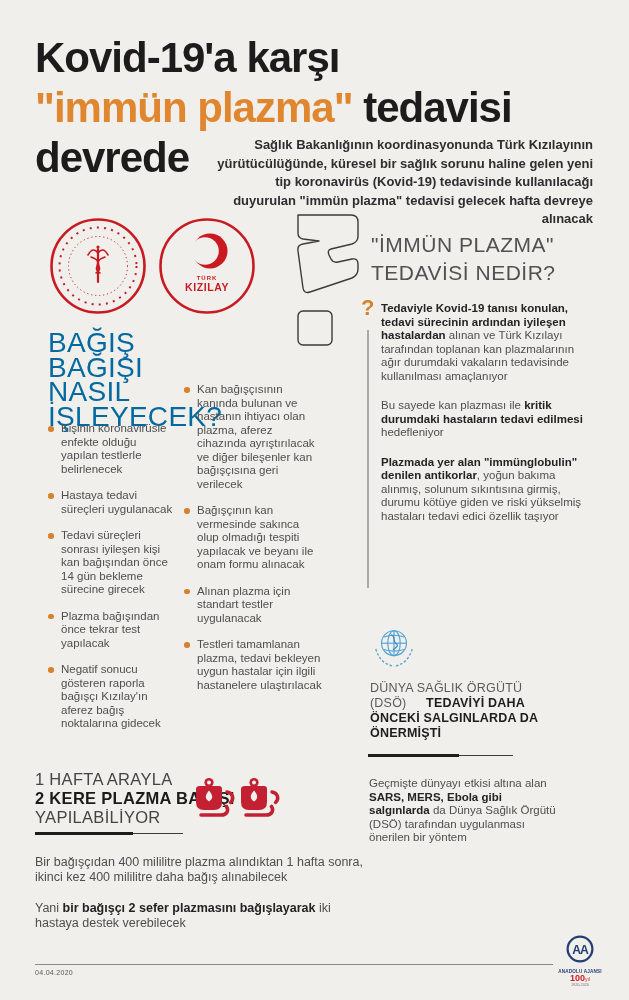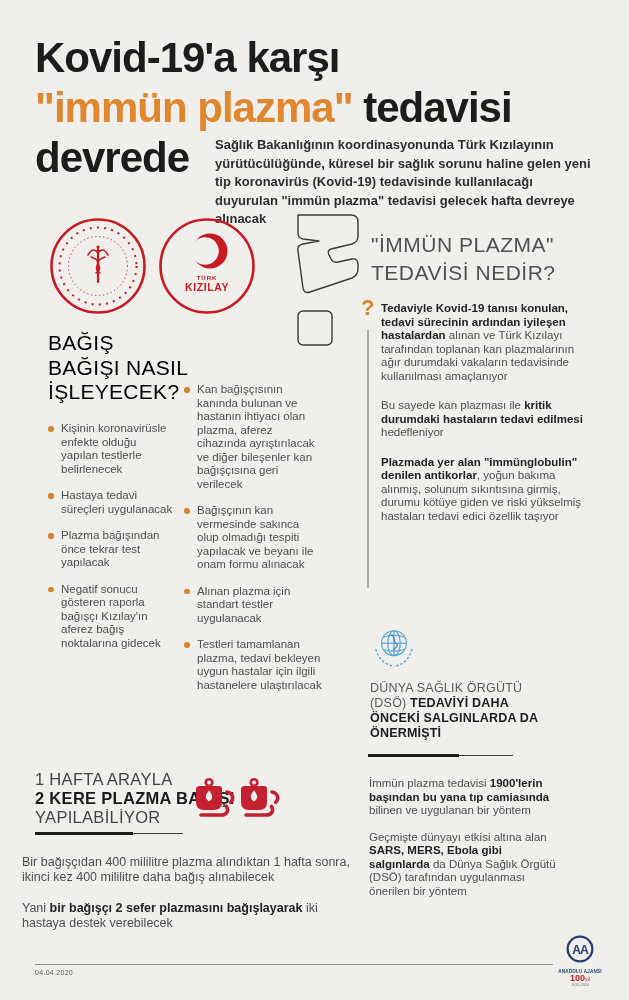--- a/index.html
+++ b/index.html
@@ -10,65 +10,65 @@
   }
   .abs{position:absolute;}
   
   .title-line{
     left:35px;font-weight:800;font-size:42px;line-height:44px;
     color:#1c1c1c;letter-spacing:-1px;white-space:nowrap;
   }
   .title-line .hl{color:#e0862f;}
   .intro{
     left:215px;top:136px;width:378px;
-    font-size:13px;line-height:18.5px;font-weight:700;color:#2e2e30;
+    font-size:13px;line-height:18.5px;font-weight:700;color:#2e2e30;text-align:right;
   }
   
   .logo-circle{top:216px;}
   
   
   .def-head{
     left:371px;top:231px;width:240px;
     font-size:21px;line-height:28px;font-weight:400;color:#515153;letter-spacing:.5px;
   }
   .q-bullet{
     left:361px;top:297px;font-size:22px;font-weight:800;color:#d8812c;line-height:22px;
   }
   .v-line{left:367px;top:330px;width:2px;height:258px;background:#a9a9a9;}
   .def-paras{left:381px;top:302px;width:202px;}
   .para{font-size:11.5px;line-height:13.5px;color:#4e4e50;margin:0 0 16px 0;}
   .para .b{font-weight:700;color:#232325;}
   
   .proc-head{
     left:48px;top:331px;width:180px;
-    font-size:21px;line-height:24.5px;font-weight:400;color:#000000;letter-spacing:.3px;
+    font-size:28px;line-height:24.5px;font-weight:400;color:#0369a1;letter-spacing:.3px;
   }
   .bullet-col{list-style:none;margin:0;padding:0;}
   .bullet-col.c1{left:48px;top:422px;width:128px;}
   .bullet-col.c2{left:184px;top:383px;width:140px;}
   .bullet{
     position:relative;padding-left:13px;margin:0 0 13px 0;
     font-size:11.5px;line-height:13.5px;color:#4e4e50;
   }
   .bullet::before{
     content:"";position:absolute;left:0;top:4px;width:5.5px;height:5.5px;
     border-radius:50%;background:#d5812d;
   }
   
   .who-head{left:370px;top:681px;width:178px;font-size:12.5px;line-height:15px;color:#5a5a5c;letter-spacing:.2px;}
-  .who-head .b{font-weight:800;color:#1d1d1f;}
+  .who-head .b{font-weight:800;color:#1d1d1f;margin-left:16px;}
   .divider{height:4px;}
   .divider .thick{display:inline-block;vertical-align:top;height:3px;background:#1d1d1b;}
   .divider .thin{display:inline-block;vertical-align:top;height:1px;margin-top:1px;background:#3c3c3a;}
   .who-paras{left:369px;top:777px;width:192px;}
   .who-paras .para{margin-bottom:13px;}
   
   .freq-head{left:35px;top:770px;width:230px;font-size:16.5px;line-height:19px;color:#444446;letter-spacing:.3px;}
   .freq-head .l2{font-weight:800;color:#1b1b1b;}
-  .freq-paras{left:22px;top:855px;width:338px;}
+  .freq-paras{left:35px;top:855px;width:338px;}
   .freq-paras .para{font-size:12.5px;line-height:15px;margin-bottom:16px;}
   
   .footer-line{left:35px;top:964px;width:518px;height:1px;background:#8b8b89;}
   .footer-date{left:35px;top:969px;font-size:7px;color:#58585a;letter-spacing:.3px;}
   .aa-block{left:556px;top:934px;width:48px;text-align:center;}
   .aa-name{font-size:4.6px;font-weight:700;color:#223e75;letter-spacing:.2px;margin-top:1px;}
   .aa-cent{font-size:9px;font-weight:800;color:#cf1b24;line-height:8px;}
   .aa-cent .yil{font-size:5px;font-weight:400;}
   .aa-years{font-size:3.8px;color:#77777a;}
   svg text{font-family:"Liberation Sans",sans-serif;}
@@ -133,20 +133,21 @@
 
   <div class="abs proc-head">
     <div>BAĞIŞ</div>
     <div>BAĞIŞI NASIL</div>
     <div>İŞLEYECEK?</div>
   </div>
 
   <ul class="abs bullet-col c1">
     <li class="bullet">Kişinin koronavirüsle enfekte olduğu yapılan testlerle belirlenecek</li>
     <li class="bullet">Hastaya tedavi süreçleri uygulanacak</li>
+    <li class="bullet">Tedavi süreçleri sonrası iyileşen kişi kan bağışından önce 14 gün bekleme sürecine girecek</li>
     <li class="bullet">Plazma bağışından önce tekrar test yapılacak</li>
     <li class="bullet">Negatif sonucu gösteren raporla bağışçı Kızılay'ın aferez bağış noktalarına gidecek</li>
   </ul>
 
   <ul class="abs bullet-col c2">
     <li class="bullet">Kan bağışçısının kanında bulunan ve hastanın ihtiyacı olan plazma, aferez cihazında ayrıştırılacak ve diğer bileşenler kan bağışçısına geri verilecek</li>
     <li class="bullet">Bağışçının kan vermesinde sakınca olup olmadığı tespiti yapılacak ve beyanı ile onam formu alınacak</li>
     <li class="bullet">Alınan plazma için standart testler uygulanacak</li>
     <li class="bullet">Testleri tamamlanan plazma, tedavi bekleyen uygun hastalar için ilgili hastanelere ulaştırılacak</li>
   </ul>
@@ -166,21 +167,20 @@
     </g>
   </svg>
 
   <div class="abs who-head"><span>DÜNYA SAĞLIK ÖRGÜTÜ (DSÖ) </span><span class="b">TEDAVİYİ DAHA ÖNCEKİ SALGINLARDA DA ÖNERMİŞTİ</span></div>
 
   <div class="abs divider" style="left:368px;top:754px;width:145px;">
     <span class="thick" style="width:91px;"></span><span class="thin" style="width:54px;"></span>
   </div>
 
   <div class="abs who-paras">
-    <p class="para"><span>İmmün plazma tedavisi </span><span class="b">1900'lerin başından bu yana tıp camiasında</span><span> bilinen ve uygulanan bir yöntem</span></p>
     <p class="para"><span>Geçmişte dünyayı etkisi altına alan </span><span class="b">SARS, MERS, Ebola gibi salgınlarda</span><span> da Dünya Sağlık Örgütü (DSÖ) tarafından uygulanması önerilen bir yöntem</span></p>
   </div>
 
   <div class="abs freq-head">
     <div>1 HAFTA ARAYLA</div>
     <div class="l2">2 KERE PLAZMA BAĞIŞI</div>
     <div>YAPILABİLİYOR</div>
   </div>
 
   <svg class="abs" style="left:192px;top:776px;" width="46" height="46" viewBox="0 0 46 46">

